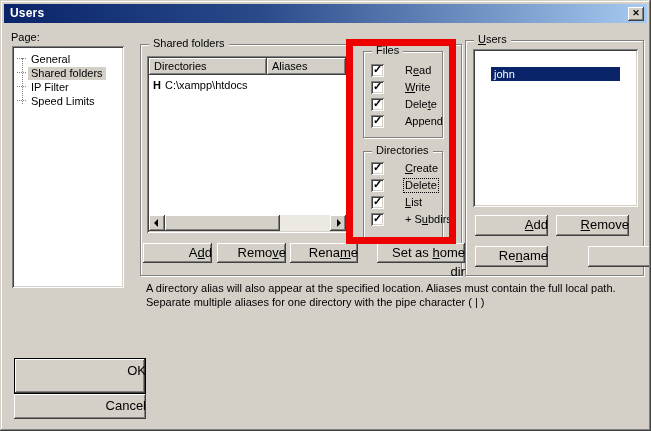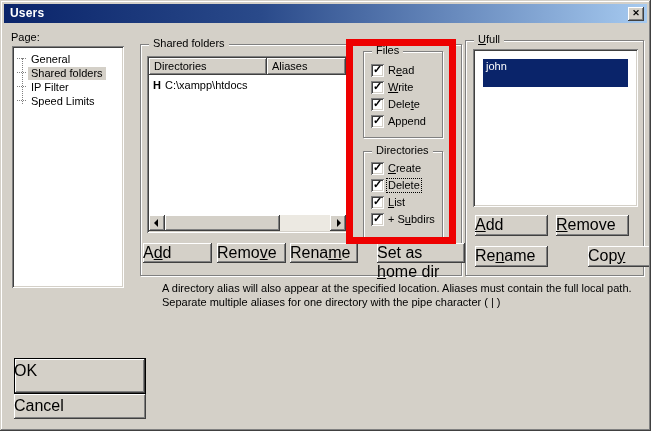--- a/index.html
+++ b/index.html
@@ -28,23 +28,23 @@
   }
   .label{position:absolute;}
   
   .sunken{
     background:#fff;
     box-shadow: inset 1px 1px 0 #808080, inset -1px -1px 0 #fff,
                 inset 2px 2px 0 #404040, inset -2px -2px 0 #d4d0c8;
   }
   
   .btn{
-    position:absolute;background:#d4d0c8;text-align:left;
-    box-shadow: inset -1px -1px 0 #404040, inset 1px 1px 0 #fff, inset -2px -2px 0 #808080;
-    font-size:16px;line-height:19px;cursor:default;box-sizing:border-box;
+    position:absolute;background:#d4d0c8;text-align:right;
+    box-shadow: inset -1px -1px 0 #404040, inset 1px 1px 0 #fff, inset -2px -2px 0 #808080;
+    font-size:13px;line-height:19px;cursor:default;box-sizing:border-box;
   }
   .btn.default{
     box-shadow: inset 0 0 0 1px #000,
                 inset -2px -2px 0 #404040, inset 2px 2px 0 #fff, inset -3px -3px 0 #808080;
   }
   .k{text-decoration:underline;}
   
   .tree{position:absolute;left:12px;top:46px;width:112px;height:242px;}
   .tree-inner{position:absolute;inset:2px;overflow:hidden;padding-top:4px;}
   .tree-vline{position:absolute;left:8px;top:10px;height:46px;border-left:1px dotted #808080;}
@@ -87,28 +87,28 @@
   
   .cb-row{position:absolute;left:7px;display:flex;align-items:center;height:13px;}
   .cb{
     width:13px;height:13px;background:#fff;flex:0 0 auto;position:relative;
     box-shadow: inset 1px 1px 0 #808080, inset -1px -1px 0 #fff,
                 inset 2px 2px 0 #404040, inset -2px -2px 0 #d4d0c8;
   }
   .tick{
     position:absolute;left:2px;top:-1px;font-size:11px;font-weight:700;line-height:13px;color:#000;
   }
-  .cb-label{margin-left:3px;white-space:nowrap;line-height:13px;padding:0 1px;}
+  .cb-label{margin-left:20px;white-space:nowrap;line-height:13px;padding:0 1px;}
   .cb-label.focus-ring{outline:1px dotted #000;}
   
   .userlist{position:absolute;left:7px;top:8px;width:165px;height:158px;}
-  .user-row{margin:10px;height:28px;line-height:14px;padding-left:3px;background:#0a246a;color:#fff;}
+  .user-row{margin:18px;height:14px;line-height:14px;padding-left:3px;background:#0a246a;color:#fff;}
   
   .notes{position:absolute;left:146px;top:281px;width:499px;line-height:14px;}
-  .notes p{margin:0 0 8px 16px;}
+  .notes p{margin:0 0 8px 0;}
   
   .annotation{
     position:absolute;left:346px;top:39px;width:110px;height:205px;
     border:7px solid #ee0000;box-sizing:border-box;z-index:50;pointer-events:none;
   }
 </style>
 </head>
 <body>
 
 <div class="window-frame"></div>
@@ -233,21 +233,21 @@
   <span>Remo</span><span class="k">v</span><span>e</span>
 </div>
 <div class="btn" style="left:290px;top:243px;width:68px;height:20px;">
   <span>Rena</span><span class="k">m</span><span>e</span>
 </div>
 <div class="btn" style="left:362px;top:243px;width:88px;height:20px;margin-left:15px;">
   <span>Set as </span><span class="k">h</span><span>ome dir</span>
 </div>
 
 <div class="group" style="left:465px;top:40px;width:179px;height:236px;">
-  <span class="group-label"><span></span><span class="k">U</span><span>full</span></span>
+  <span class="group-label"><span></span><span class="k">U</span><span>sers</span></span>
   <div class="userlist sunken">
     <div class="user-row">john</div>
   </div>
   <div class="btn" style="left:9px;top:174px;width:73px;height:21px;">
     <span></span><span class="k">A</span><span>dd</span>
   </div>
   <div class="btn" style="left:90px;top:174px;width:73px;height:21px;">
     <span></span><span class="k">R</span><span>emove</span>
   </div>
   <div class="btn" style="left:9px;top:205px;width:73px;height:21px;">

